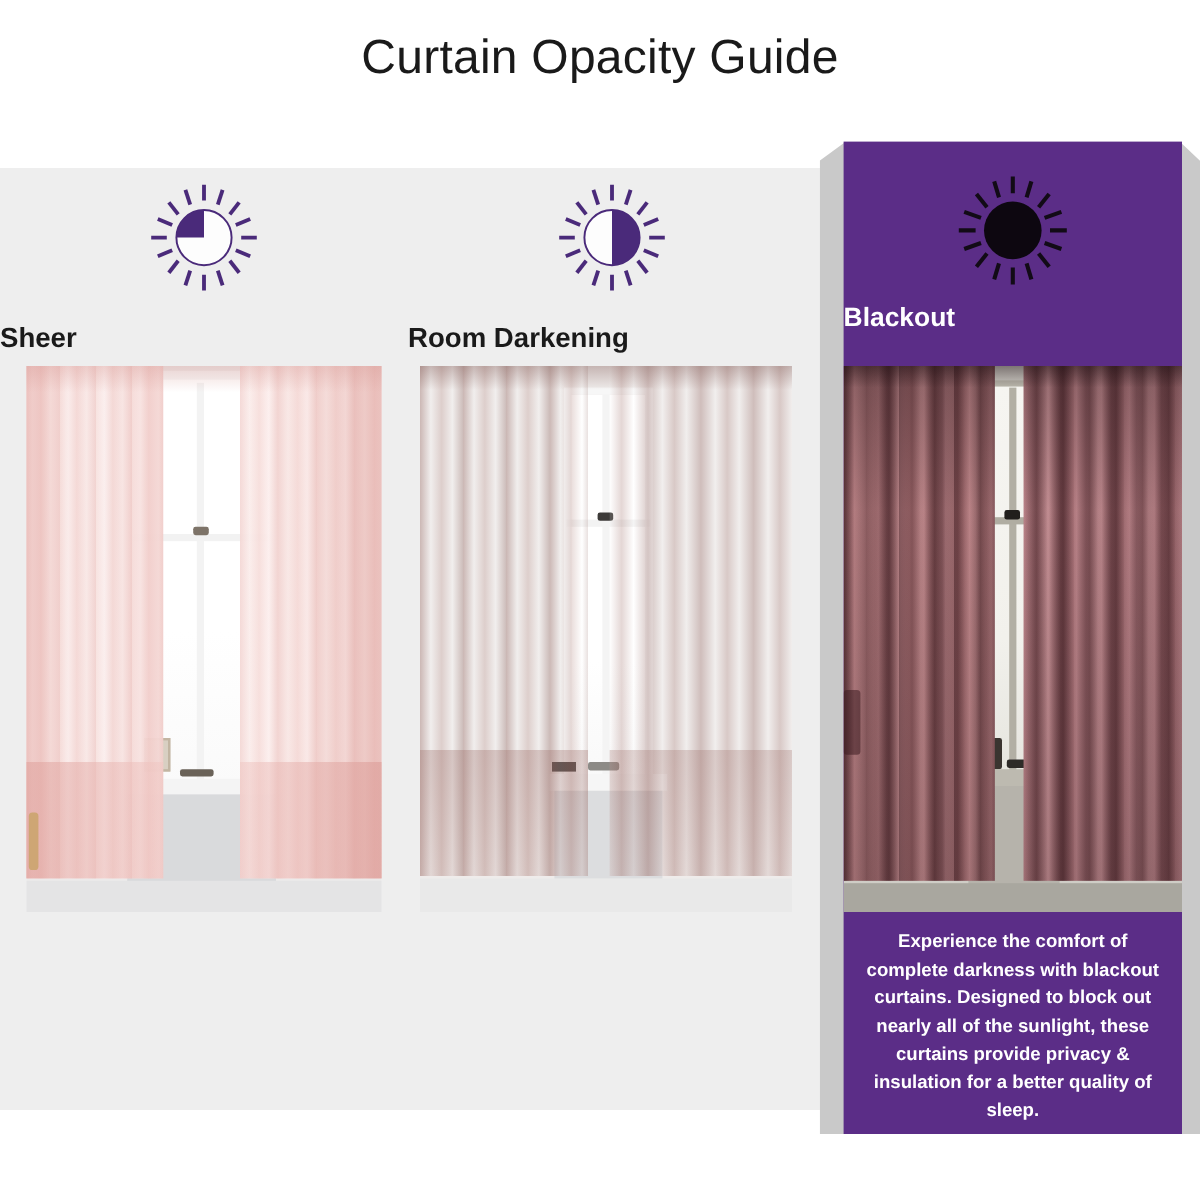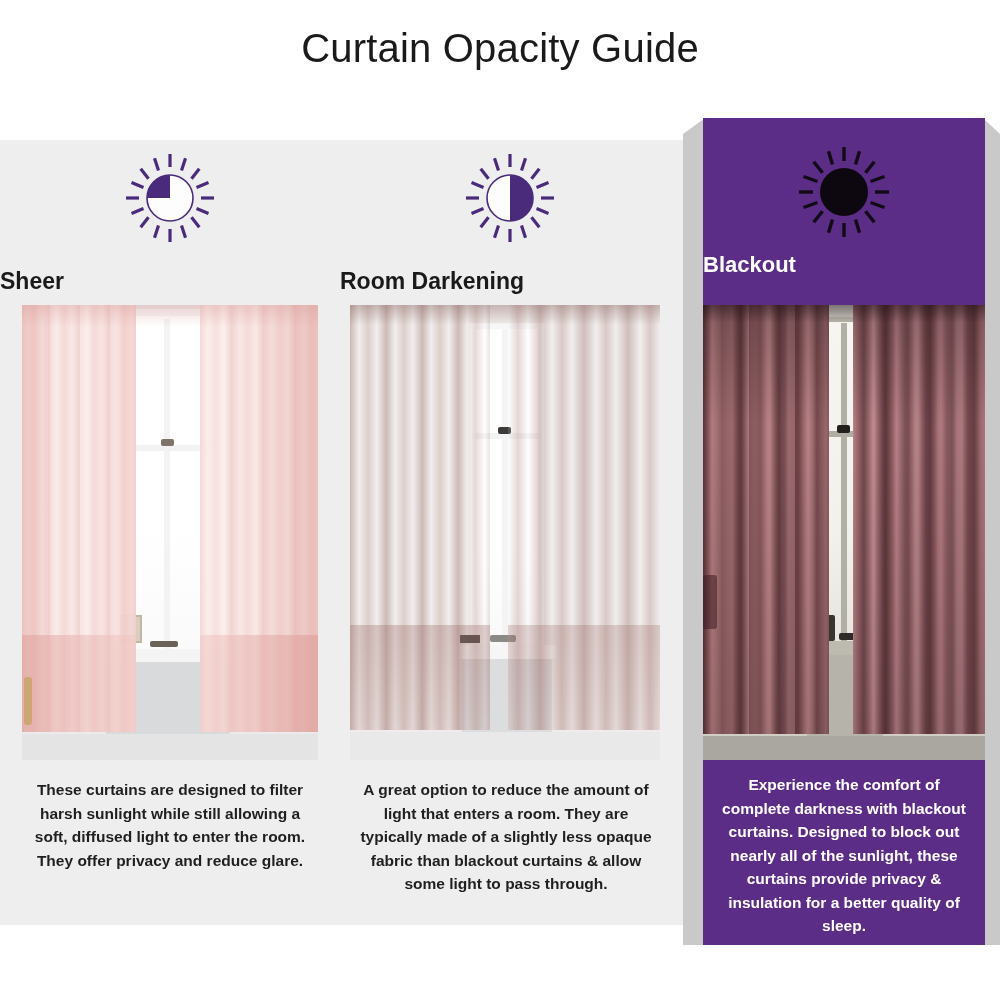--- a/index.html
+++ b/index.html
@@ -245,21 +245,20 @@
              background:linear-gradient(90deg, rgba(238,192,188,0.42), rgba(219,154,149,0.58));"></div>
 
         <div style="position:absolute; left:-2px; right:-2px; top:0; height:22px;
              background:linear-gradient(180deg, rgba(214,150,145,0.35), rgba(214,150,145,0));"></div>
 
         <div style="position:absolute; left:2px; top:372px; width:8px; height:48px;
              background:#c9a36a; border-radius:3px; opacity:.85;"></div>
       </div>
     </div>
 
-    <div class="desc" id="desc-sheer">These curtains are designed to filter harsh sunlight while still allowing a soft, diffused light to enter the room. They offer privacy and reduce glare.</div>
   </div>
 
   <div class="col" id="col-room">
 
     <div class="icon-wrap" id="icon-room">
       <svg class="sun-icon" width="96" height="96" viewBox="0 0 96 96" aria-hidden="true">
         <g stroke="#4a2a7a" stroke-width="3.2" stroke-linecap="butt">
           <line x1="48" y1="4" x2="48" y2="17"></line>
           <line x1="63.5" y1="8.2" x2="59.5" y2="20.5"></line>
           <line x1="77.3" y1="18.7" x2="69.5" y2="28.7"></line>
@@ -320,21 +319,20 @@
                rgba(255,255,255,0.10) 20px, rgba(146,100,95,0.34) 32px,
                rgba(255,255,255,0.12) 44px);"></div>
         <div style="position:absolute; right:0; width:152px; top:320px; bottom:30px;
              background:linear-gradient(180deg, rgba(150,100,94,0.26), rgba(160,110,103,0.16));"></div>
 
         <div style="position:absolute; left:0; right:0; top:0; height:20px;
              background:linear-gradient(180deg, rgba(120,78,73,0.35), rgba(120,78,73,0));"></div>
       </div>
     </div>
 
-    <div class="desc" id="desc-room">A great option to reduce the amount of light that enters a room. They are typically made of a slightly less opaque fabric than blackout curtains &amp; allow some light to pass through.</div>
   </div>
 
   <div id="col-blackout">
 
     <div class="icon-wrap" id="icon-blackout">
       <svg class="sun-icon" width="96" height="96" viewBox="0 0 96 96" aria-hidden="true">
         <g stroke="#120b16" stroke-width="3.4" stroke-linecap="butt">
           <line x1="48" y1="3" x2="48" y2="17"></line>
           <line x1="63.5" y1="7.2" x2="59.5" y2="20.5"></line>
           <line x1="78.3" y1="17.7" x2="69.5" y2="28.7"></line>

